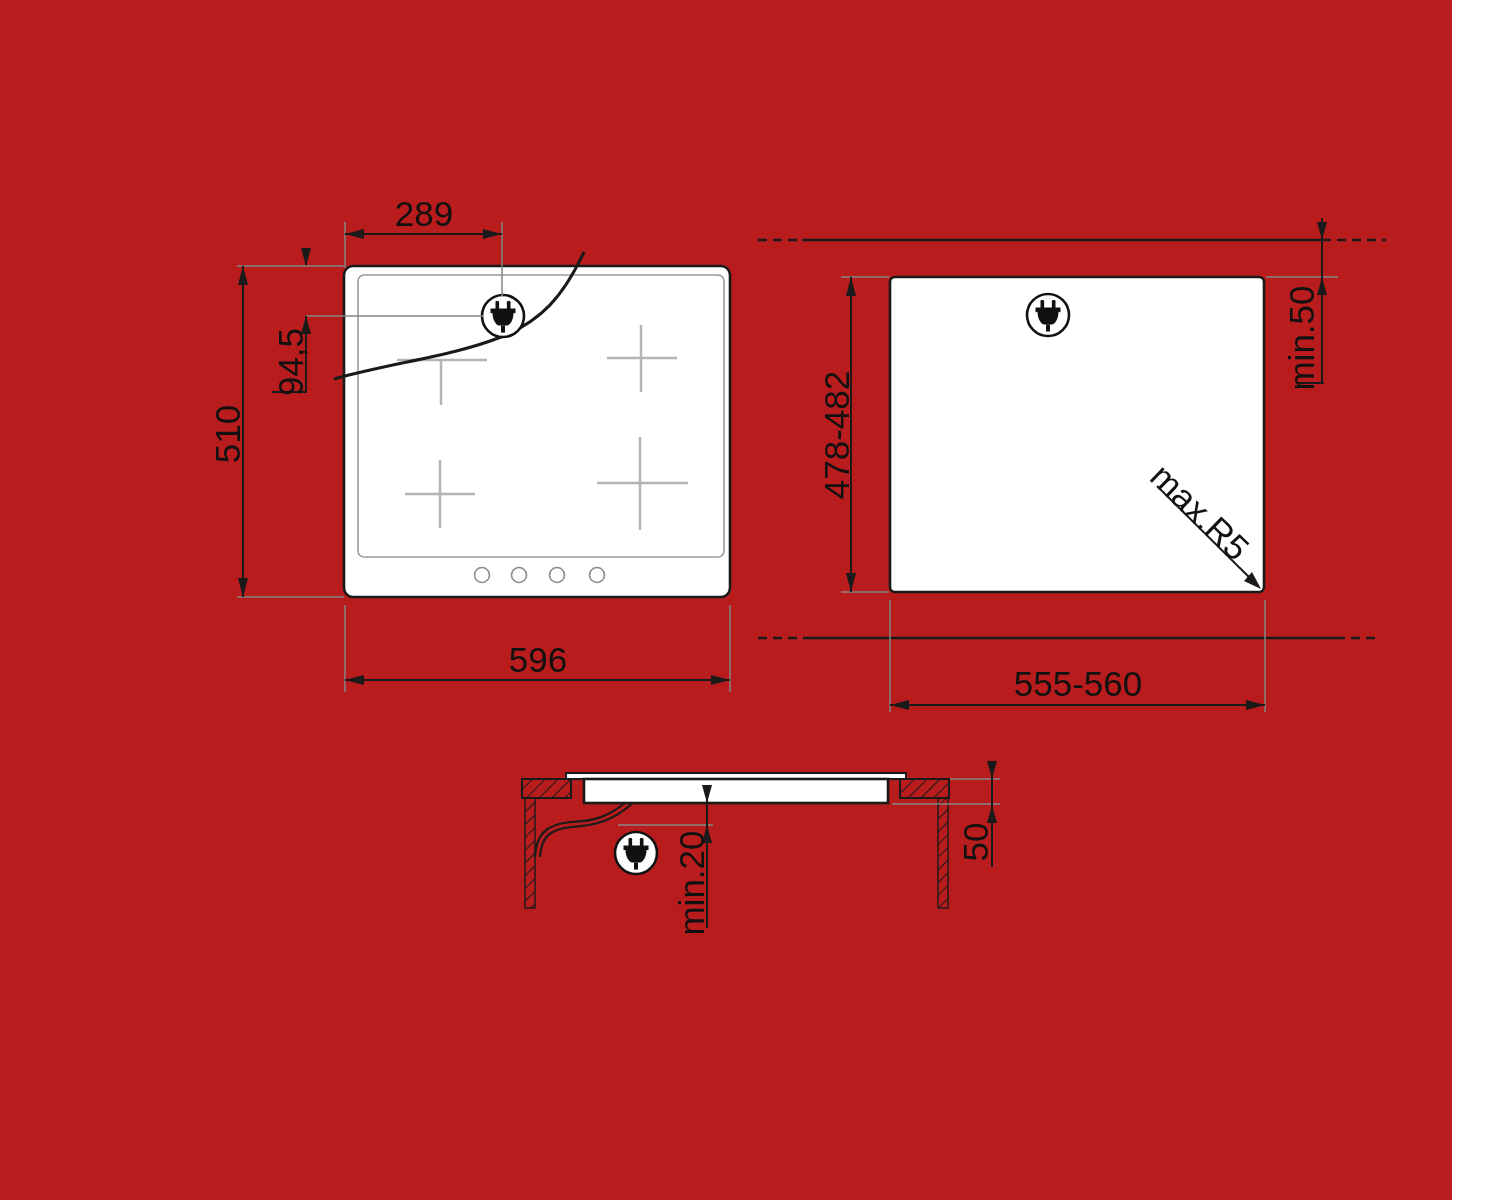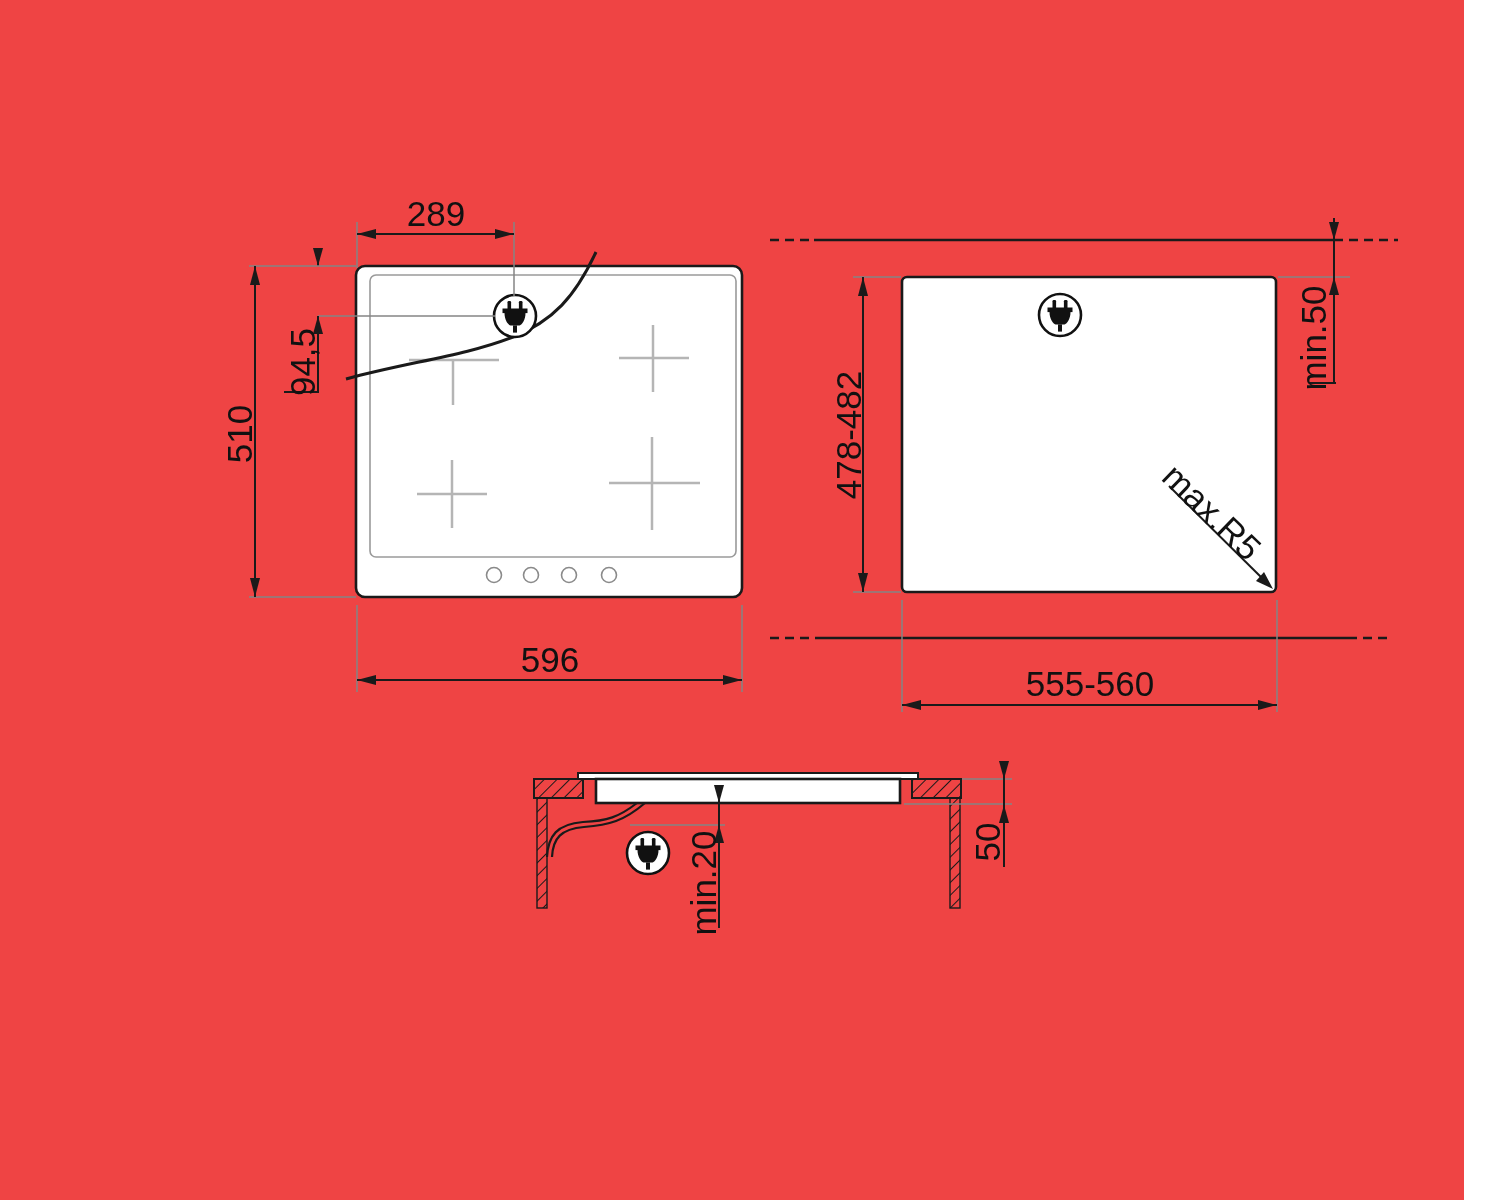--- a/index.html
+++ b/index.html
@@ -8,22 +8,21 @@
     background: #ffffff;
     width: 1500px;
     height: 1200px;
     overflow: hidden;
     font-family: "Liberation Sans", sans-serif;
   }
   .stage {
     position: relative;
     width: 1452px;
     height: 1200px;
-    background: #ef4444;
-    padding-left: 12px;
+    background: #b91c1c;
   }
   svg { display: block; }
   text {
     font-family: "Liberation Sans", sans-serif;
     font-size: 35px;
     fill: #111111;
   }
   .dimline   { stroke: #1a1a1a; stroke-width: 2;   fill: none; }
   .mainline  { stroke: #1a1a1a; stroke-width: 2.6; fill: none; }
   .thinline  { stroke: #1a1a1a; stroke-width: 2;   fill: none; }

